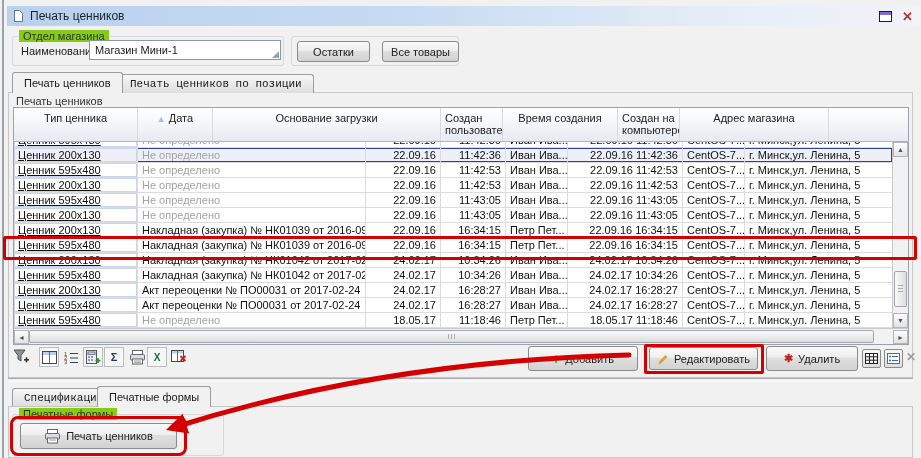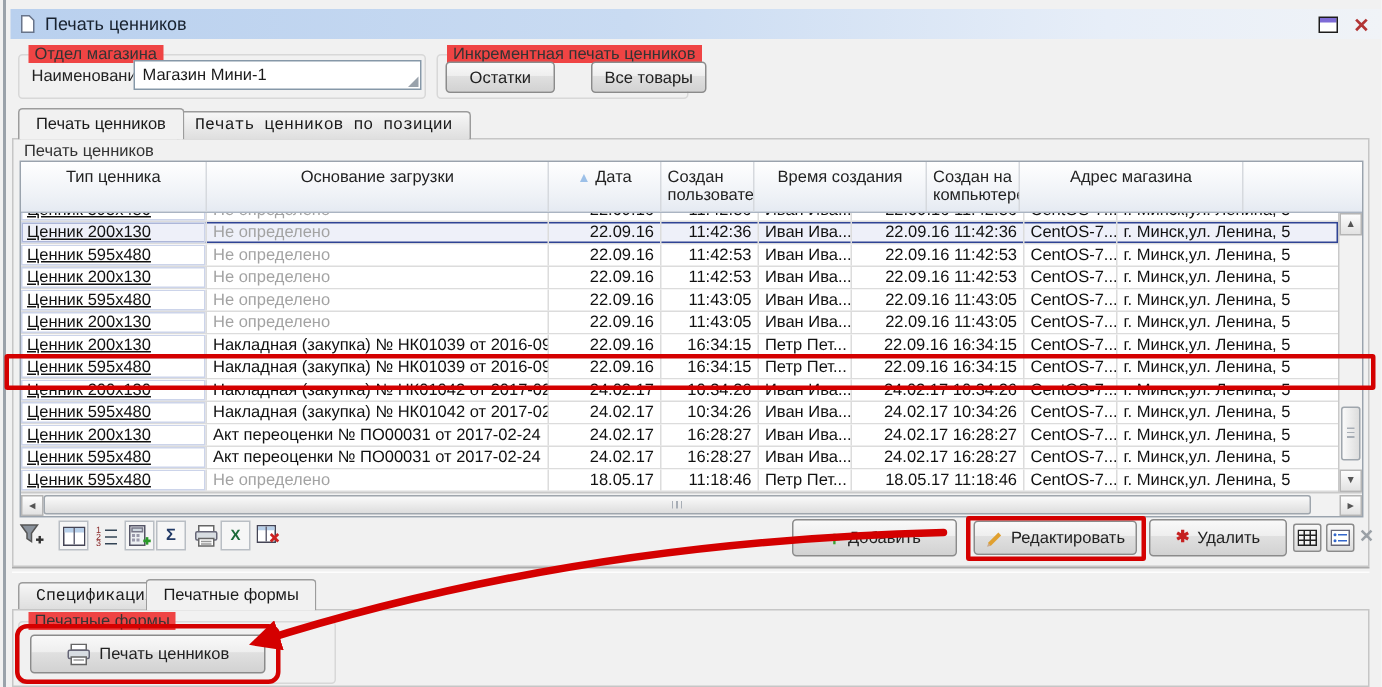--- a/index.html
+++ b/index.html
@@ -15,21 +15,21 @@
     background:linear-gradient(90deg,#b9d0ee 0%,#c9dbf2 45%,#e7eef8 80%,#f0f3f7 100%);
     display:flex;align-items:center;padding:0 8px 0 6px;}
   .titlebar .title{font-size:12px;color:#18222f;margin-left:6px;}
   .win-btns{margin-left:auto;display:flex;align-items:center;gap:10px;}
   .max-btn{width:13px;height:11px;border:1px solid #1c1c1c;background:#fff;box-sizing:border-box;
     box-shadow:inset 0 3px 0 #7e6bd6;cursor:default;}
   .close-btn{color:#b23434;font-weight:bold;font-size:13px;line-height:13px;cursor:default;}
 
   
   .gbox{position:absolute;border:1px solid #d8d8d8;border-radius:3px;box-sizing:border-box;}
-  .gb-label{position:absolute;top:-7px;left:6px;background:#ef4444;padding:0 4px;color:#333;white-space:nowrap;}
+  .gb-label{position:absolute;top:-7px;left:6px;background:#84cc16;padding:0 4px;color:#333;white-space:nowrap;}
 
   .field-label{position:absolute;left:8px;top:7px;color:#222;}
   .combo{position:absolute;left:76px;top:3px;width:192px;height:20px;background:#fff;
     border:1px solid #8698a8;box-sizing:border-box;display:flex;align-items:center;padding:0 5px;}
   .combo-tri{position:absolute;right:1px;bottom:1px;width:0;height:0;
     border-left:7px solid transparent;border-bottom:7px solid #99a2ab;}
 
   .btn{background:linear-gradient(#f9f9f9,#eeeeee 45%,#e0e0e0 46%,#d2d2d2);
     border:1px solid #8b8b8b;border-radius:3px;box-sizing:border-box;color:#222;
     display:flex;align-items:center;justify-content:center;gap:5px;position:absolute;cursor:default;}
@@ -130,44 +130,43 @@
   <div class="gbox" style="left:12px;top:36px;width:272px;height:30px;">
     <span class="gb-label">Отдел магазина</span>
     <span class="field-label" style="top:8px;">Наименование</span>
     <div class="combo">
       <span>Магазин Мини-1</span>
       <span class="combo-tri"></span>
     </div>
   </div>
 
   <div class="gbox" style="left:291px;top:36px;width:168px;height:30px;">
-    <span class="gb-label">Инкрементная печать ценников</span>
     <div class="btn" style="left:5px;top:4px;width:73px;height:21px;">
       <span>Остатки</span>
     </div>
-    <div class="btn" style="left:102px;top:4px;width:77px;height:21px;">
+    <div class="btn" style="left:90px;top:4px;width:77px;height:21px;">
       <span>Все товары</span>
     </div>
   </div>
 
   <div class="tab active" style="left:12px;top:72px;height:21px;">
     <span>Печать ценников</span>
   </div>
   <div class="tab inactive" style="left:118px;top:74px;height:19px;">
     <span>Печать ценников по позиции</span>
   </div>
 
   <div class="pane" style="left:8px;top:92px;width:905px;height:286px;"></div>
   <span class="section-label" style="left:16px;top:95px;">Печать ценников</span>
 
   <div class="table">
     <div class="thead">
         <div class="hcell h-center" style="width: 124px;"><span>Тип ценника</span></div>
+        <div class="hcell h-center" style="width: 75px;"><span class="sort-tri">▲</span><span>Дата</span></div>
         <div class="hcell h-center" style="width: 228px;"><span>Основание загрузки</span></div>
-        <div class="hcell h-center" style="width: 75px;"><span class="sort-tri">▲</span><span>Дата</span></div>
         <div class="hcell h-left" style="width: 62px;"><span>Создан пользователем</span></div>
         <div class="hcell h-center" style="width: 115px;"><span>Время создания</span></div>
         <div class="hcell h-left" style="width: 62px;"><span>Создан на компьютере</span></div>
         <div class="hcell h-center" style="width: 149px;"><span>Адрес магазина</span></div>
       </div>
     <div class="tbody">
       <div class="rows">
           <div class="row-clip">
             <div class="trow">
               <div class="tcell a-left first" style="width: 124px;">Ценник 595x480</div>

